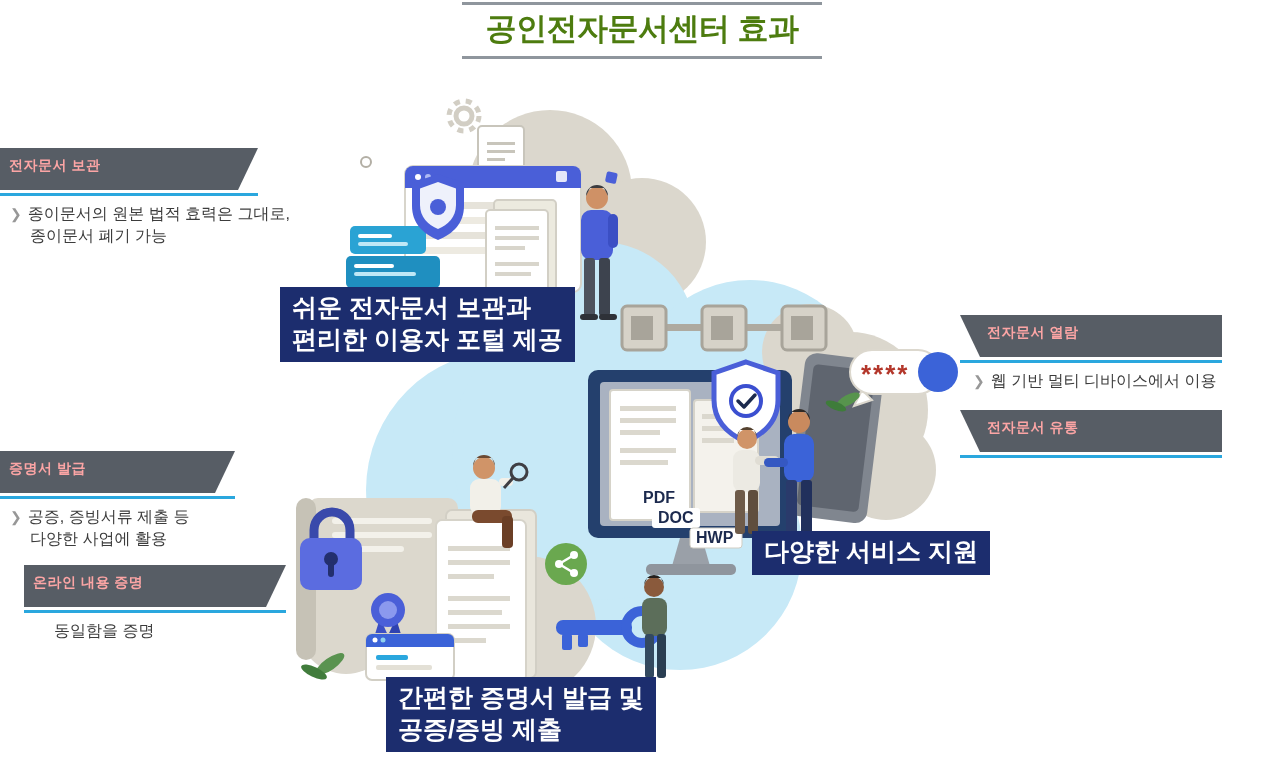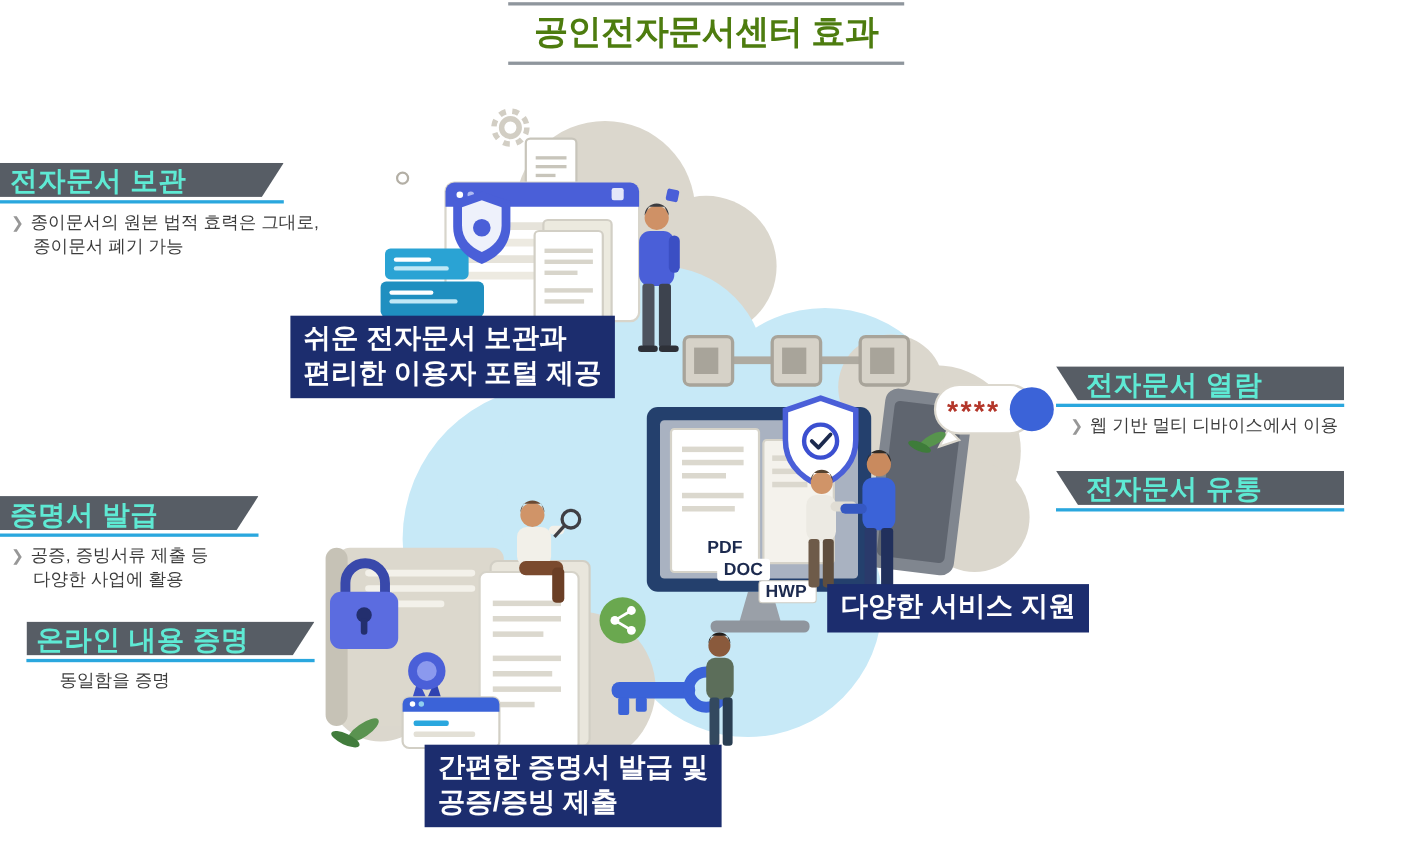--- a/index.html
+++ b/index.html
@@ -8,24 +8,24 @@
   .canvas { position:relative; width:1280px; height:780px; background:#fff; overflow:hidden; }
 
   .title-block { position:absolute; left:462px; top:2px; width:360px; text-align:center;
                  border-top:3px solid #8f969d; border-bottom:3px solid #8f969d; padding:3px 0 6px; z-index:6; }
   .title-block h1 { font-size:31px; font-weight:700; color:#4d7c0f; letter-spacing:-0.5px; }
 
   .illustration { position:absolute; left:250px; top:70px; z-index:1; }
   svg text { font-family:"Liberation Sans","DejaVu Sans",sans-serif; }
 
   .section { position:absolute; z-index:4; }
-  .banner { background:#575d65; color:#5eead4; font-size:25px; font-weight:600; height:31px; line-height:35px;
+  .banner { background:#575d65; color:#fca5a5; font-size:14px; font-weight:600; height:42px; line-height:35px;
             letter-spacing:0.5px; white-space:nowrap; }
   .banner-left  { clip-path: polygon(0 0, 100% 0, calc(100% - 20px) 100%, 0 100%); padding-left:9px; }
-  .banner-right { clip-path: polygon(0 0, 100% 0, 100% 100%, 20px 100%); padding-left:27px;margin-top:18px; }
+  .banner-right { clip-path: polygon(0 0, 100% 0, 100% 100%, 20px 100%); padding-left:27px; }
   .underline { height:3px; background:#2aa7de; margin-top:3px; }
   .desc { margin-top:7px; font-size:16px; color:#3c3c3c; line-height:1.36; white-space:nowrap; }
   .section-left  .desc { padding-left:10px; }
   .section-right .desc { padding-left:13px; }
   .bullet { color:#979797; margin-right:6px; font-size:14px; }
   .indent { padding-left:20px; }
 
   .caption { position:absolute; background:#1c2d6e; color:#fff; font-size:25px; font-weight:600;
              line-height:1.26; padding:5px 12px 7px; white-space:nowrap; z-index:5; }
 </style>
@@ -322,21 +322,21 @@
     </div>
   </div>
 
   <div class="section section-right" style="left:960px; top:410px;">
     <div class="banner banner-right" style="width:262px;">
       <span>전자문서 유통</span>
     </div>
     <div class="underline" style="width:262px;"></div>
   </div>
 
-  <div class="caption" style="left:264px; top:287px;">
+  <div class="caption" style="left:280px; top:287px;">
     <div>쉬운 전자문서 보관과</div>
     <div>편리한 이용자 포털 제공</div>
   </div>
 
   <div class="caption" style="left:752px; top:531px;">
     <div>다양한 서비스 지원</div>
   </div>
 
   <div class="caption" style="left:386px; top:677px;">
     <div>간편한 증명서 발급 및</div>

